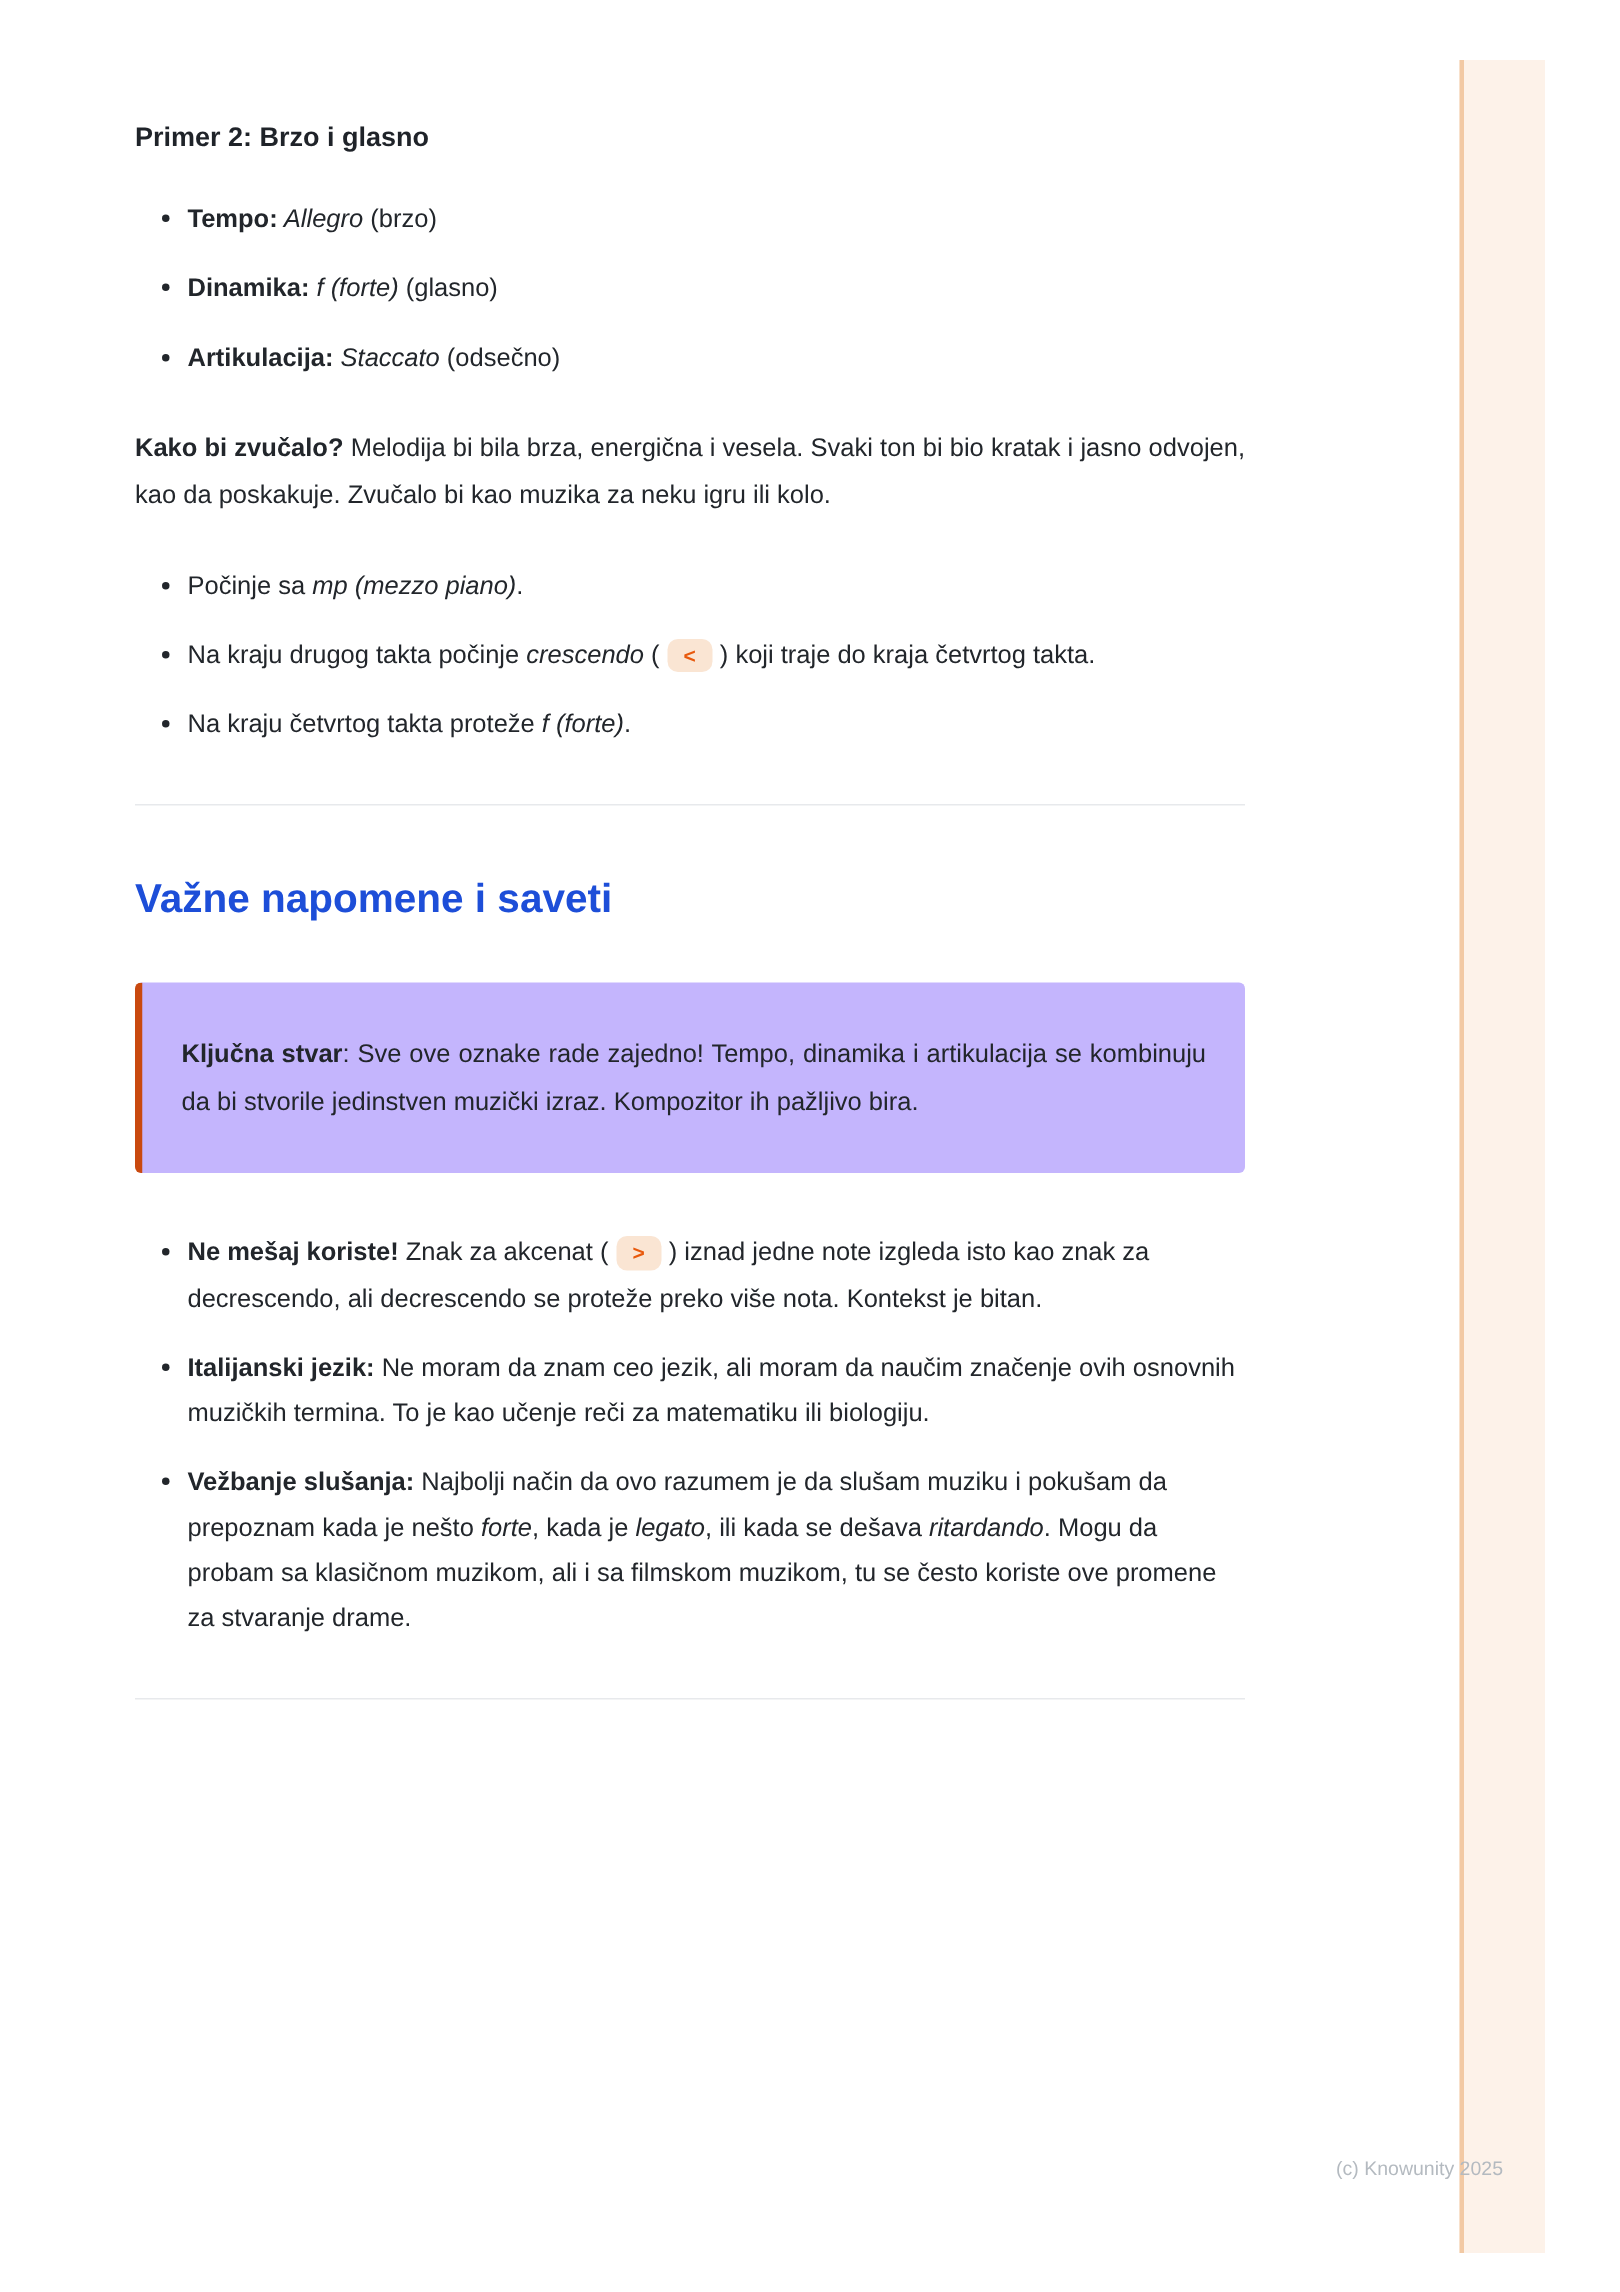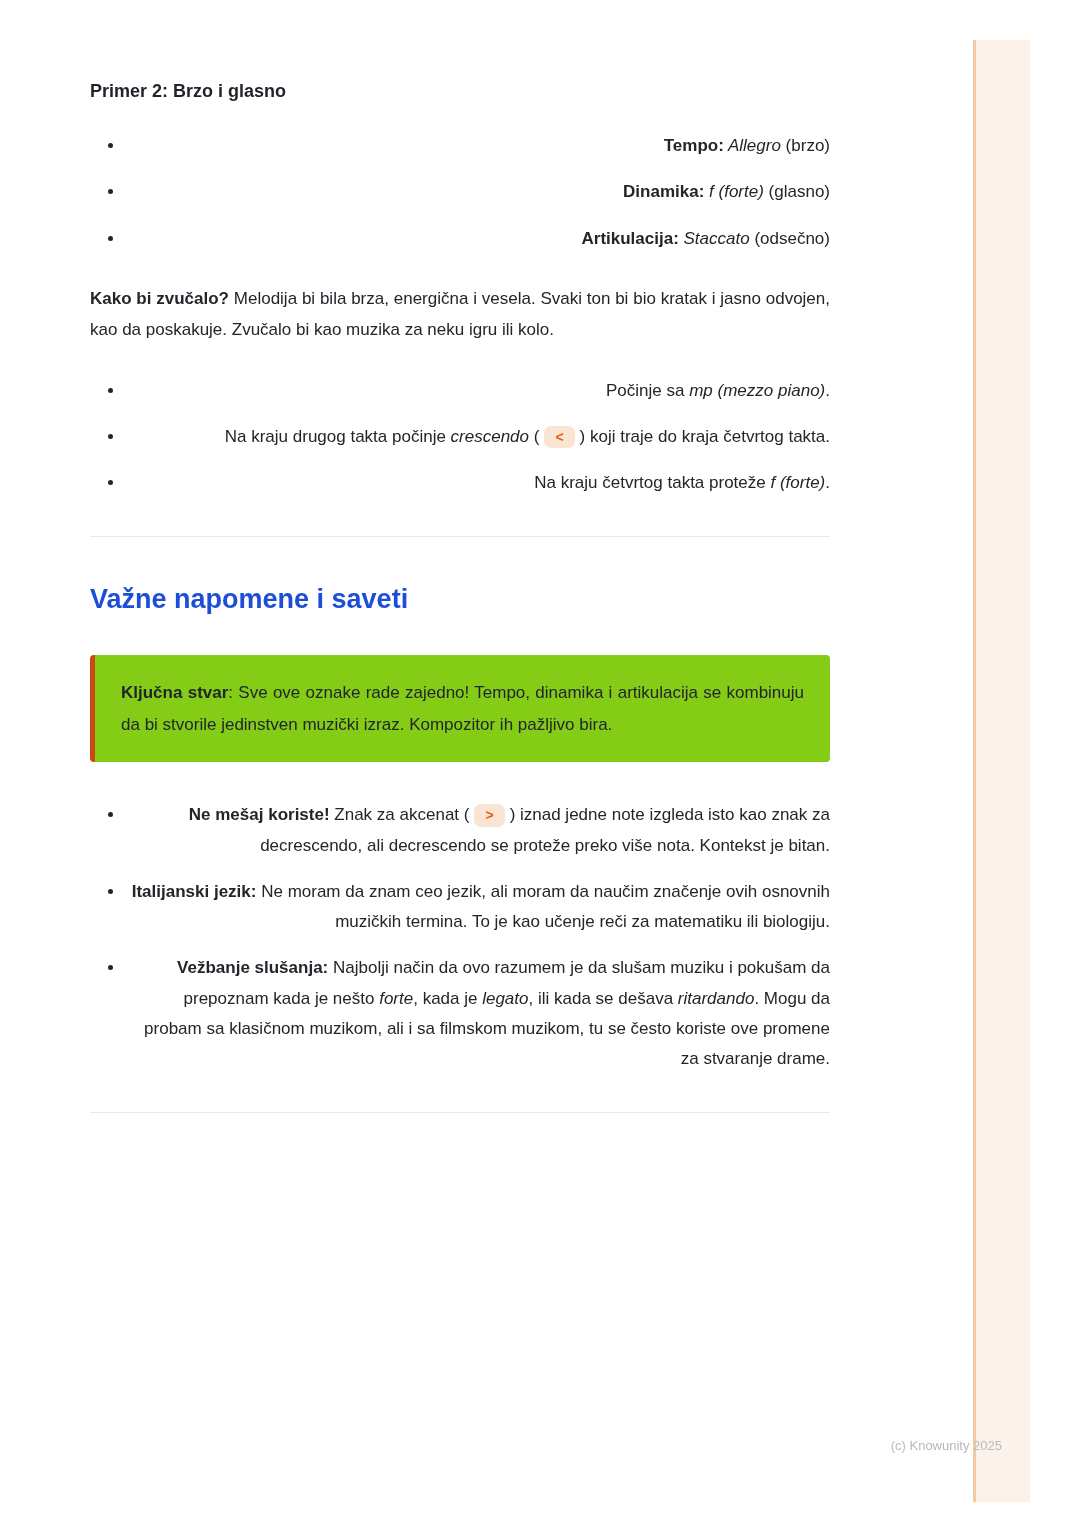--- a/index.html
+++ b/index.html
@@ -38,21 +38,20 @@
     color: #1f2329;
   }
   ul.bullets {
     margin: 0 0 30px 0;
     padding: 0 0 0 35px;
     list-style: disc outside;
   }
   ul.bullets li {
     margin: 12px 0 16px 0;
     line-height: 1.78;
-    text-align: right;
   }
   ul.bullets li:last-child { margin-bottom: 0; }
   p.para {
     margin: 28px 0 30px 0;
     text-align: justify;
     line-height: 1.82;
   }
   p.lead-para {
     margin: 0 0 26px 0;
     line-height: 1.82;
@@ -62,24 +61,24 @@
     border-top: 1px solid #e7e9ec;
     margin: 38px 0;
   }
   h1.orange-heading {
     color: #1d4ed8;
     font-size: 27px;
     font-weight: 700;
     margin: 0 0 32px 0;
   }
   .callout {
-    background: #84cc16;
+    background: #c4b5fd;
     border-left: 5px solid #c9490f;
     border-radius: 4px;
-    padding: 22px 26px;
+    padding: 32px 26px;
     margin: 0 0 38px 0;
     text-align: justify;
     line-height: 1.85;
   }
   .badge {
     display: inline-block;
     background: #fae5d3;
     color: #e8590c;
     font-weight: 700;
     font-size: 14px;

